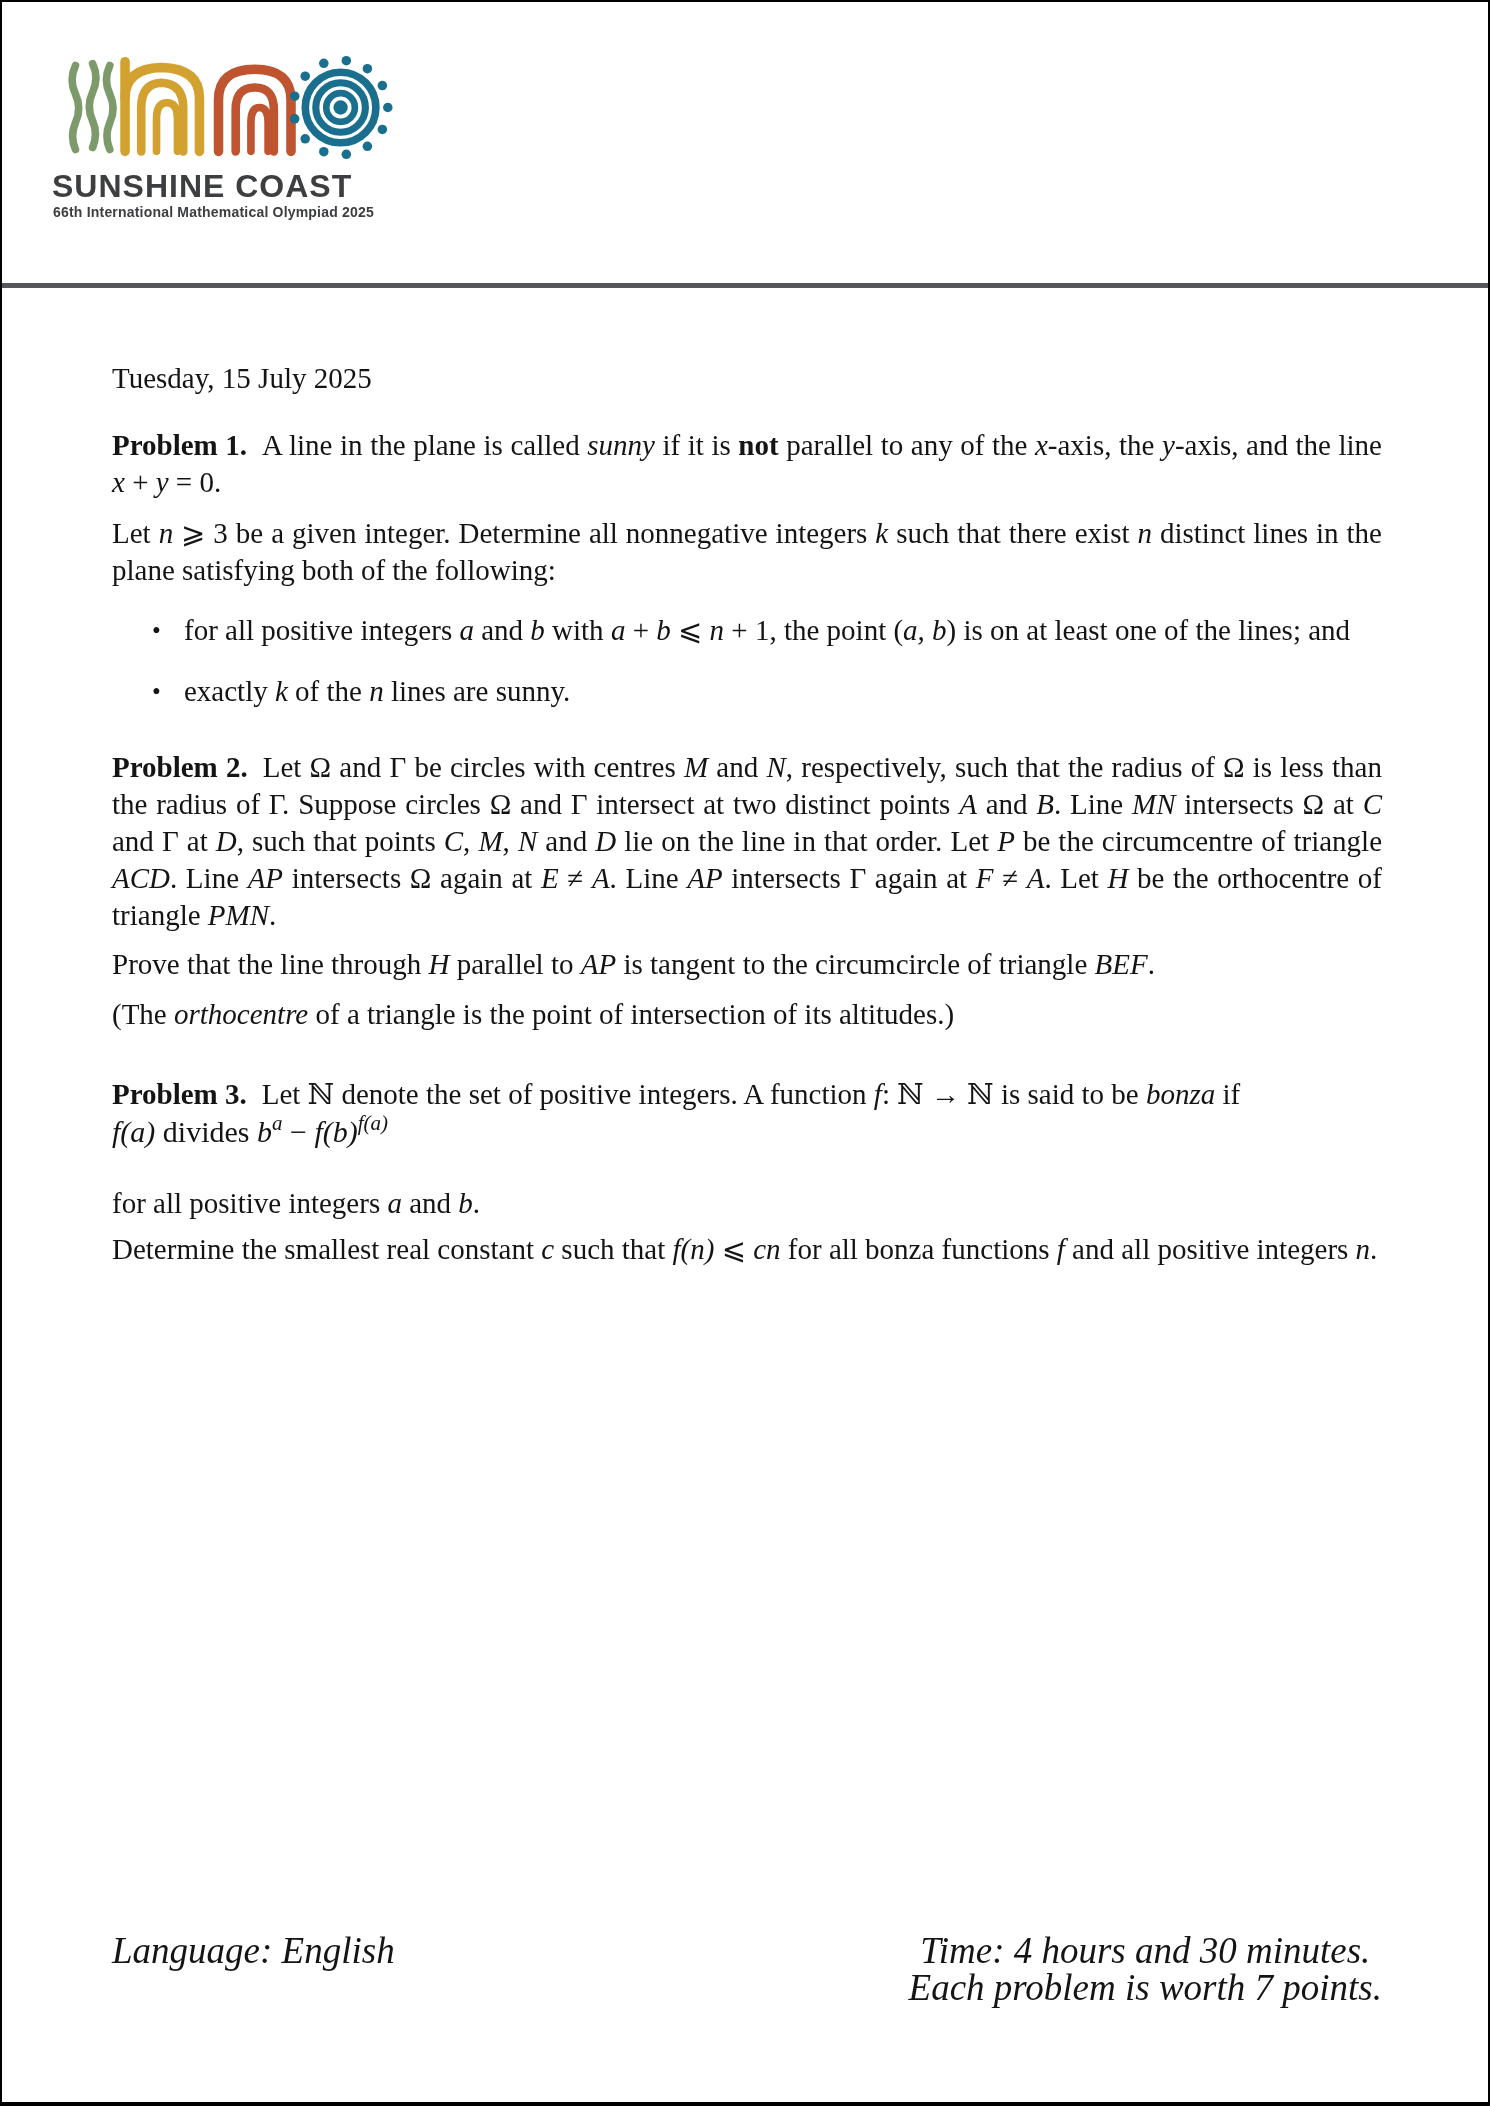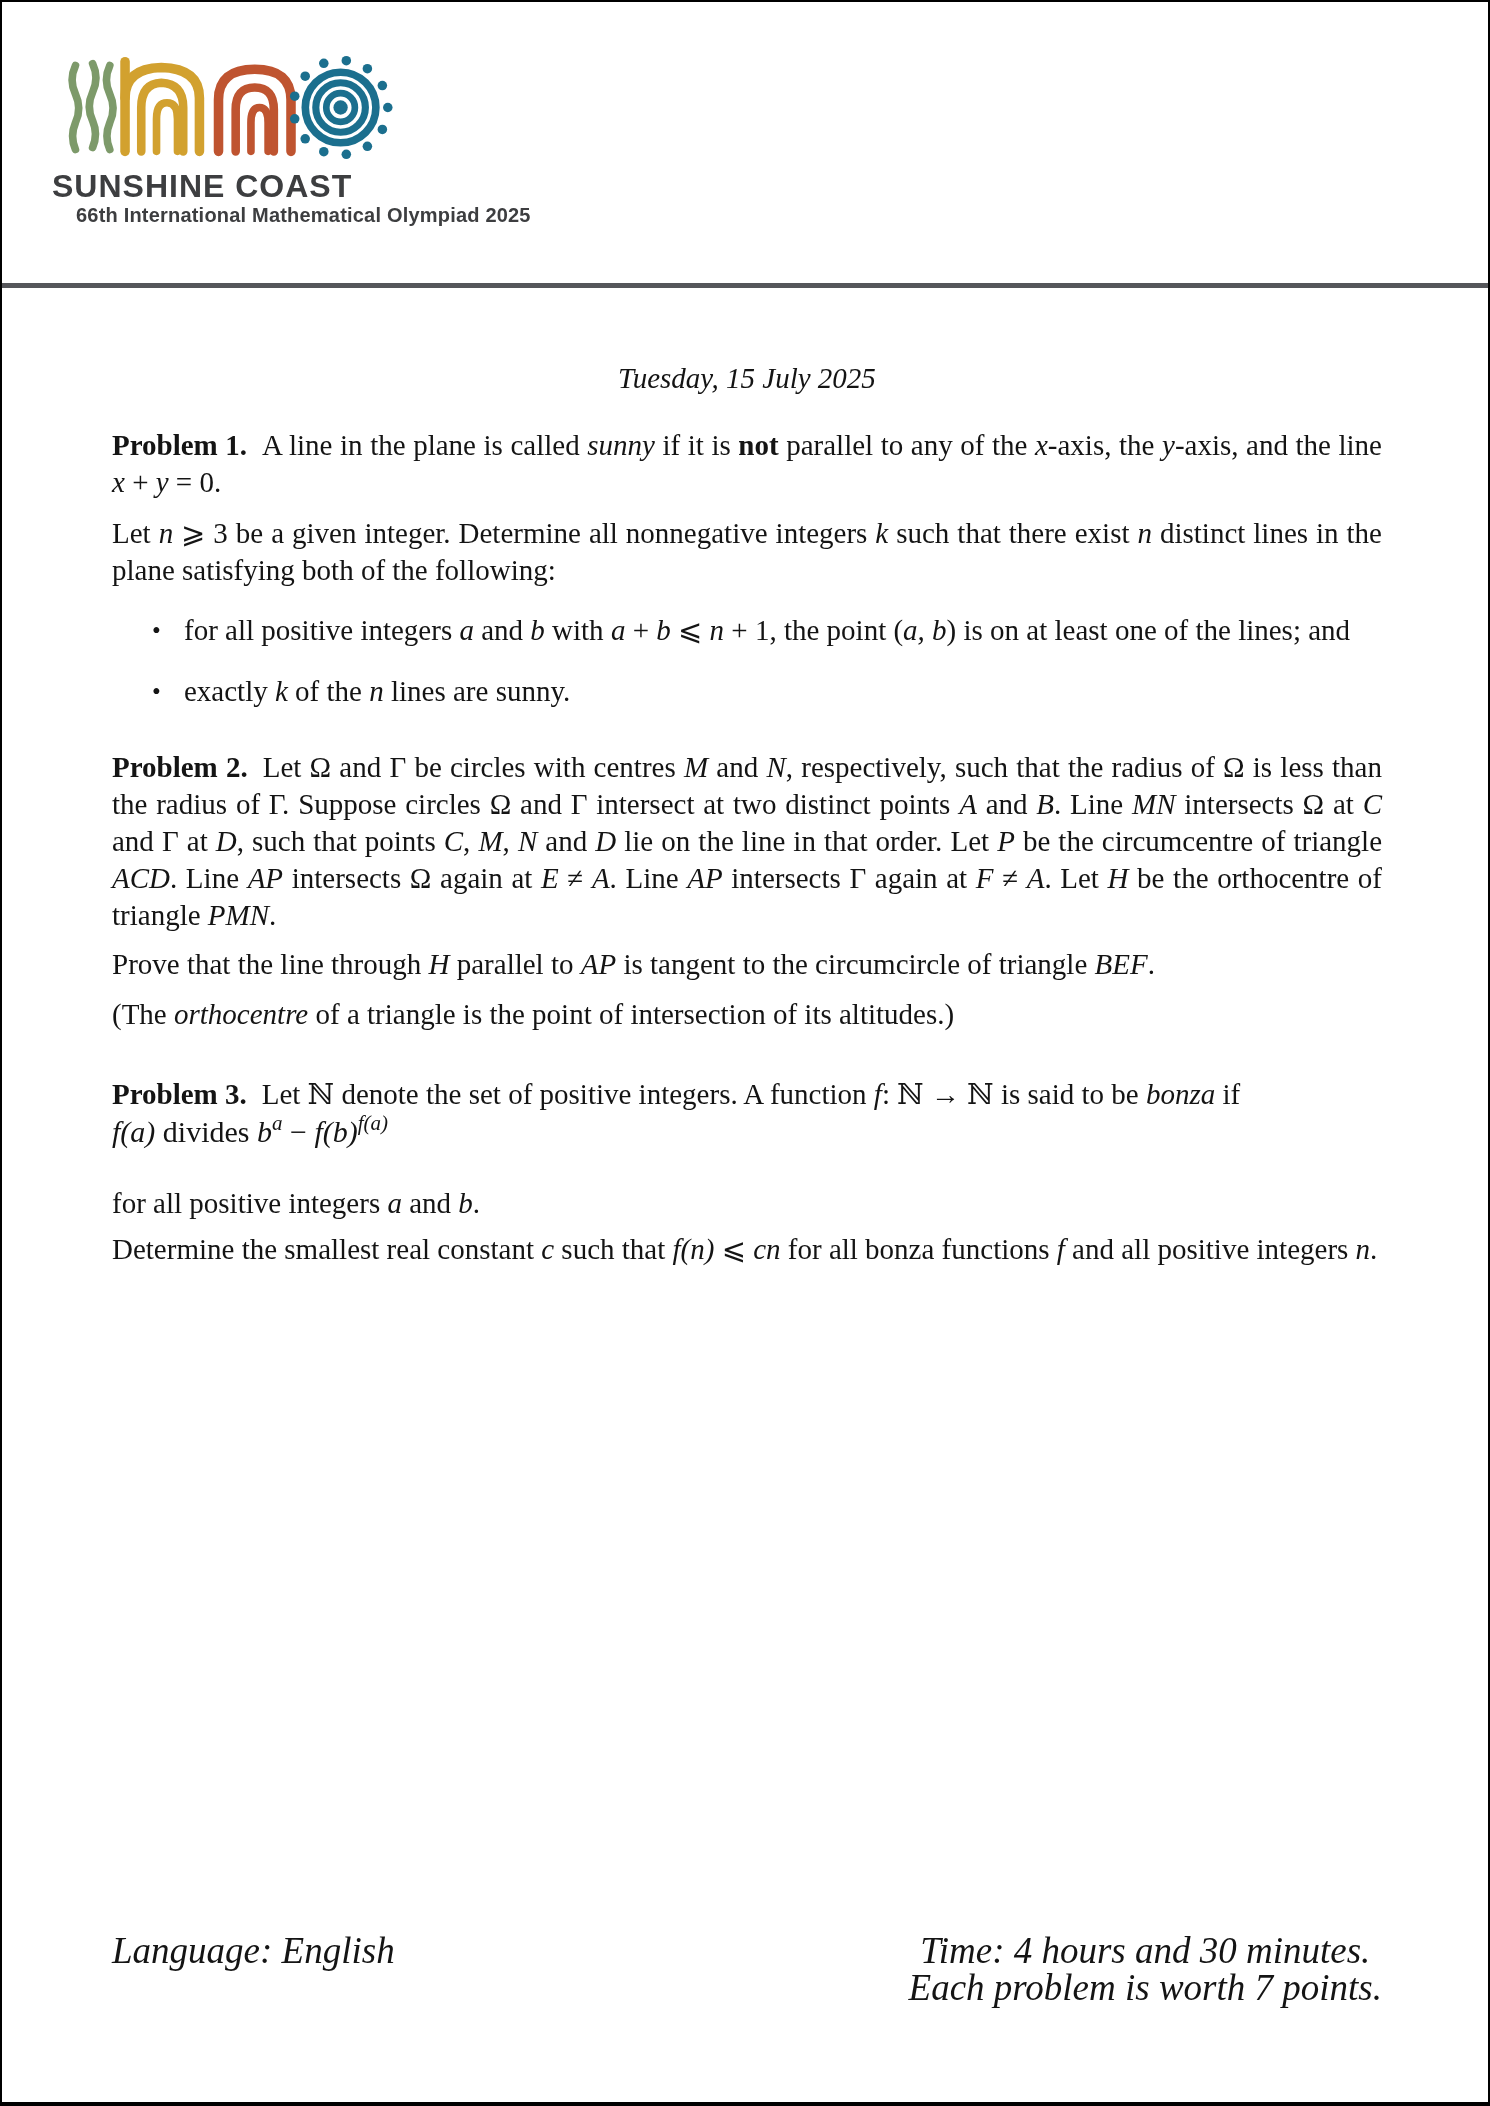--- a/index.html
+++ b/index.html
@@ -18,36 +18,36 @@
 
   
   .logo-svg { position: absolute; top: 52px; left: 62px; }
   .brand {
     position: absolute; top: 166px; left: 50px;
     font-family: "Liberation Sans", "DejaVu Sans", sans-serif;
     font-weight: 700; font-size: 32px; letter-spacing: 1px;
     color: var(--brand-text, #3d3e40); white-space: nowrap;
   }
   .tagline {
-    position: absolute; top: 202px; left: 74px;
+    position: absolute; top: 202px; left: 51px;
     font-family: "Liberation Sans", "DejaVu Sans", sans-serif;
-    font-weight: 700; font-size: 20px; letter-spacing: 0.2px;
+    font-weight: 700; font-size: 14px; letter-spacing: 0.2px;
     color: var(--brand-text, #3d3e40); white-space: nowrap;
   }
   .rule {
     position: absolute; top: 281px; left: 0; right: 0; height: 5px;
     background: var(--rule-gray, #55565a);
   }
 
   
   .content {
     position: absolute; top: 348px; left: 110px; width: 1270px;
     font-size: 29px; line-height: 37px;
   }
-  .date { text-align: center; font-style: italic; margin-top: 10px; }
+  .date { text-align: left; margin-top: 10px; }
 
   .para { text-align: justify; }
   .para > .run.b:first-child { margin-right: 15px; }
 
   .p1p1 { margin-top: 30px; }
   .p1p2 { margin-top: 14px; }
   .bullets { margin-top: 23px; }
   .bullet { display: flex; align-items: flex-start; }
   .bullet + .bullet { margin-top: 24px; }
   .bullet-dot { flex: 0 0 32px; margin-left: 40px; font-size: 25px; line-height: 37px; }

